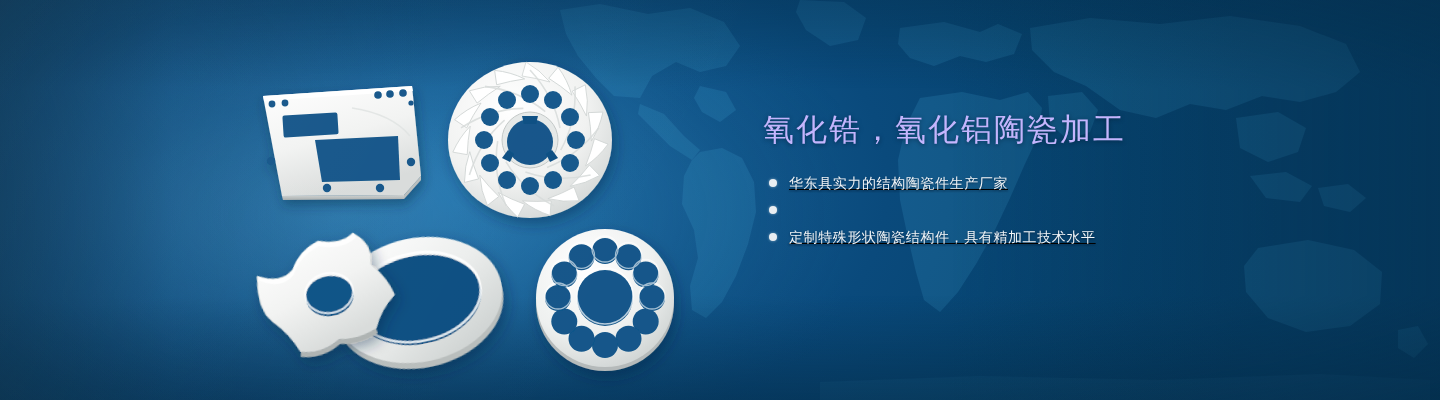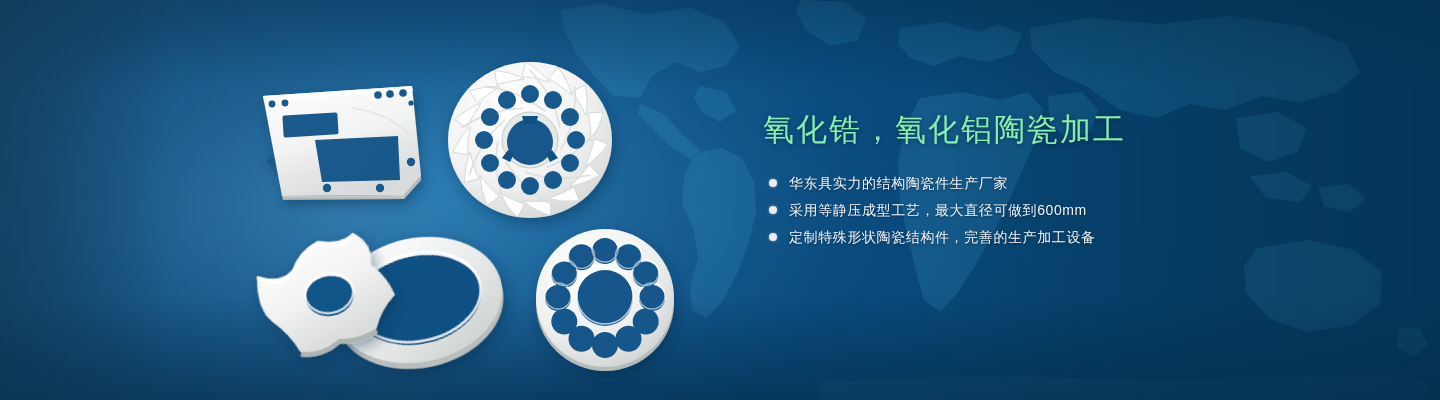--- a/index.html
+++ b/index.html
@@ -69,37 +69,38 @@
     left: 763px;
     top: 110px;
     width: 620px;
   }
 
   .headline {
     margin: 0;
     font-size: 31px;
     font-weight: normal;
     letter-spacing: 2px;
-    color: #86efac;
+    color: #c4b5fd;
     line-height: 40px;
     text-shadow: 0 1px 4px rgba(0,20,40,0.55);
     white-space: nowrap;
   }
 
   .feature-list {
     list-style: none;
     margin: 22px 0 0 6px;
     padding: 0;
   }
 
   .feature-item {
     display: flex;
     align-items: center;
     height: 22px;
     margin-bottom: 5px;
+    text-decoration: underline;
   }
 
   .bullet-dot {
     flex: 0 0 auto;
     width: 8px;
     height: 8px;
     border-radius: 50%;
     background: #e9eef2;
     margin-right: 12px;
     box-shadow: 0 0 3px rgba(255,255,255,0.45);
@@ -323,22 +324,21 @@
   <div class="text-panel">
     <h1 class="headline">氧化锆，氧化铝陶瓷加工</h1>
 
     <ul class="feature-list">
       <li class="feature-item">
         <span class="bullet-dot"></span>
         <span class="feature-text">华东具实力的结构陶瓷件生产厂家</span>
       </li>
       <li class="feature-item">
         <span class="bullet-dot"></span>
-        <span class="feature-text">采用等静压成型工艺，最大直径可做到600mm</span>
       </li>
       <li class="feature-item">
         <span class="bullet-dot"></span>
-        <span class="feature-text">定制特殊形状陶瓷结构件，完善的生产加工设备</span>
+        <span class="feature-text">定制特殊形状陶瓷结构件，具有精加工技术水平</span>
       </li>
     </ul>
   </div>
 
 </div>
 
 </body></html>

